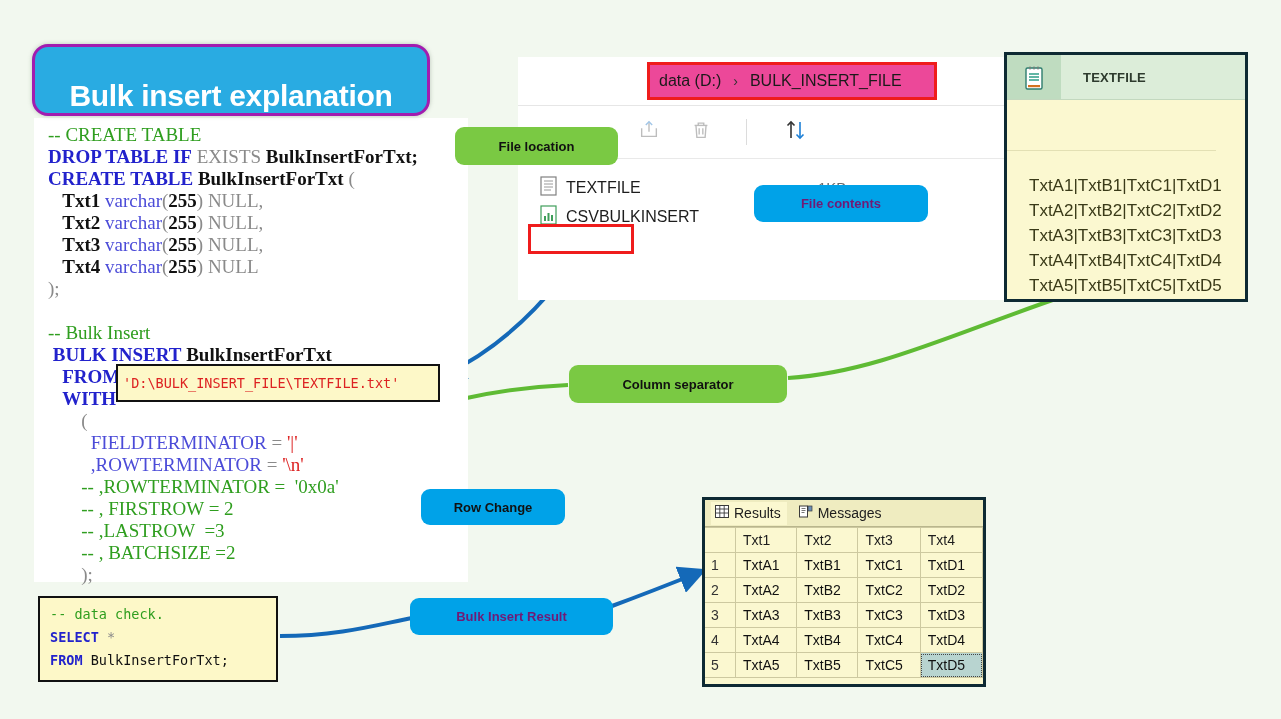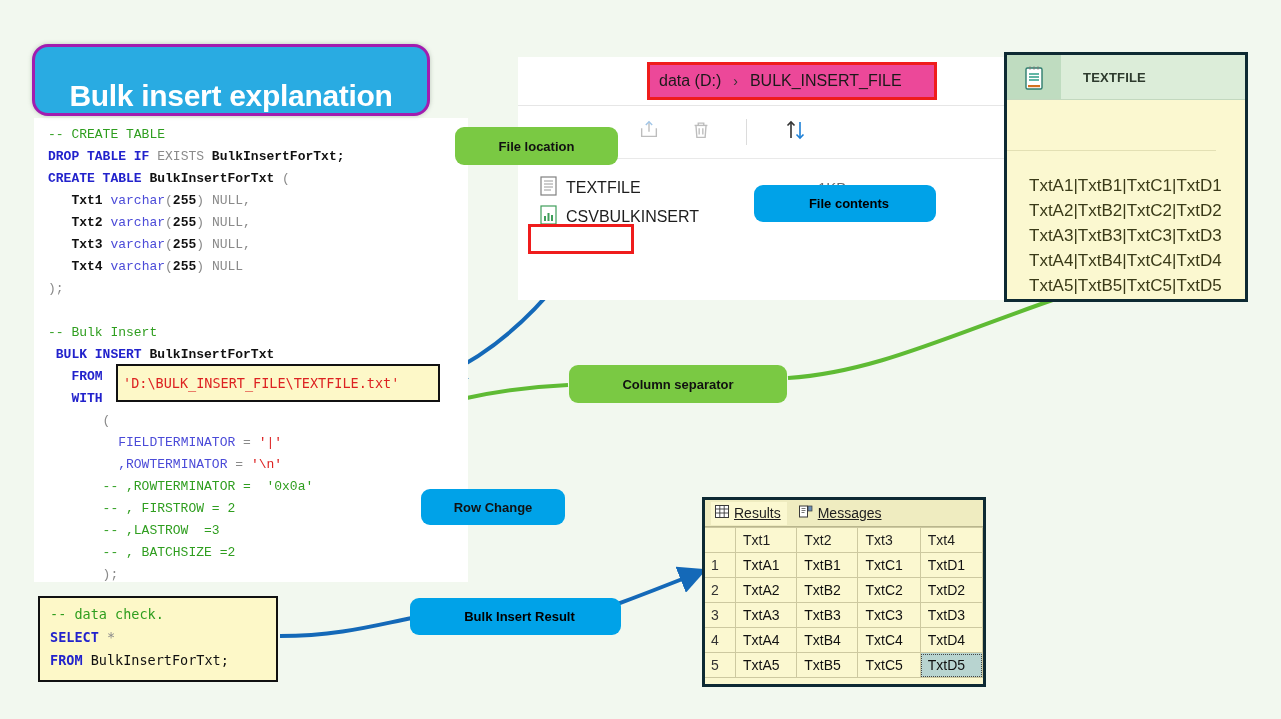--- a/index.html
+++ b/index.html
@@ -45,22 +45,22 @@
     letter-spacing: -0.3px;
   }
 
   
   #sql-panel {
     position: absolute;
     left: 34px; top: 118px;
     width: 434px; height: 464px;
     background: #ffffff;
     z-index: 10;
-    font-family: Liberation Mono, monospace;
-    font-size: 13px;
+    font-family: Liberation Serif, serif;
+    font-size: 19px;
     line-height: 22px;
     padding-top: 6px;
     box-sizing: border-box;
   }
   .code-line { white-space: pre; padding-left: 14px; }
   .cmt { color: #2f9e1f; }
   .kw  { color: #2222cc; font-weight: bold; }
   .kw2 { color: #4b4bd8; }
   .gray{ color: #8a8a8a; margin-top: 15px; }
   .id  { color: #111111; }
@@ -222,21 +222,20 @@
   }
   #res-tabs {
     display: flex; align-items: center;
     height: 26px;
     background: #efecc0;
     border-bottom: 1px solid #b9b68d;
     padding-left: 6px;
     gap: 12px;
     font-size: 14px;
     color: #1d1d1d;
-    text-decoration: underline;
   }
   #res-tabs .tab { display:flex; align-items:center; gap:5px; }
   #res-tabs .tab.active { background:#fbf8d0; padding: 3px 6px 4px 4px; }
   table.grid {
     border-collapse: collapse;
     width: 100%;
     font-size: 14px;
     color: #111;
   }
   table.grid th, table.grid td {
@@ -262,21 +261,21 @@
   .pill {
     position: absolute;
     display: flex; align-items: center; justify-content: center;
     border-radius: 9px;
     font-size: 13px;
     font-weight: bold;
     z-index: 18;
     white-space: nowrap;
   }
   .pill.green { background: #7ac943; color: #111111; }
-  .pill.blue  { background: #00a2e8; color: #000000; padding-left: 8px; }
+  .pill.blue  { background: #00a2e8; color: #701a75; }
   .pill.blue-dark-text { background: #00a2e8; color: #111111; }
 
   #pill-file-location { left: 455px; top: 127px; width: 163px; height: 38px; }
   #pill-file-contents { left: 754px; top: 185px; width: 174px; height: 37px; }
   #pill-col-sep       { left: 569px; top: 365px; width: 218px; height: 38px; }
   #pill-row-change    { left: 388px; top: 489px; width: 144px; height: 36px; margin-left: 33px; }
   #pill-bulk-result   { left: 410px; top: 598px; width: 203px; height: 37px; }
 </style>
 </head>
 <body>

